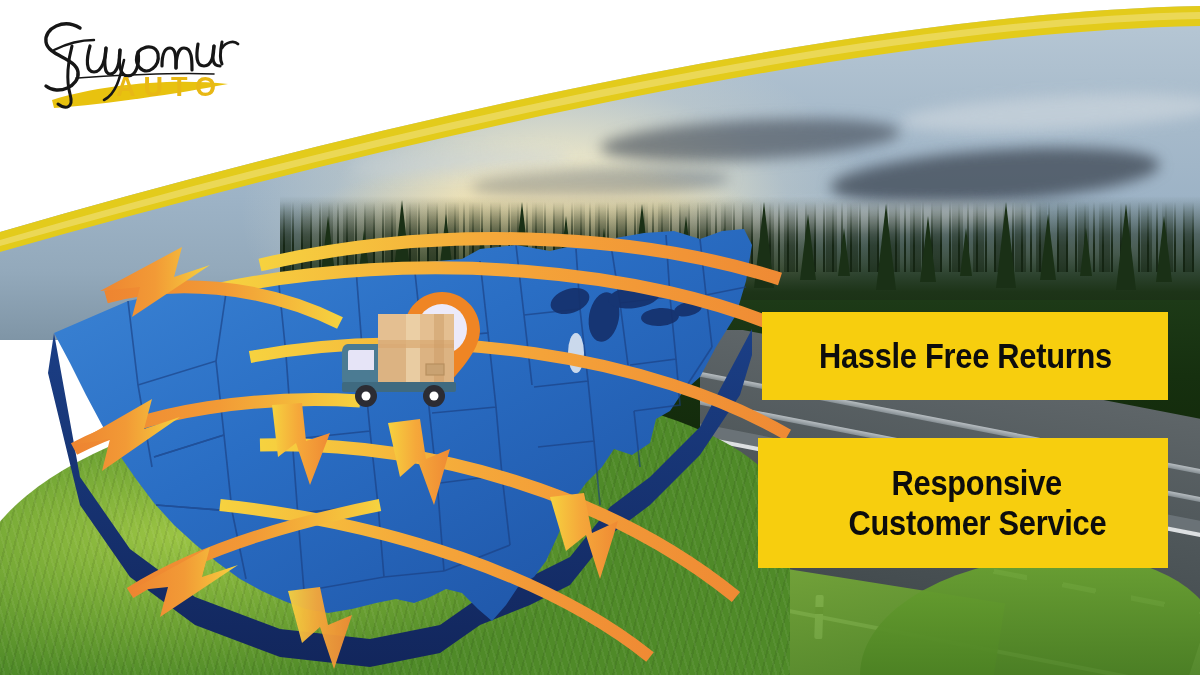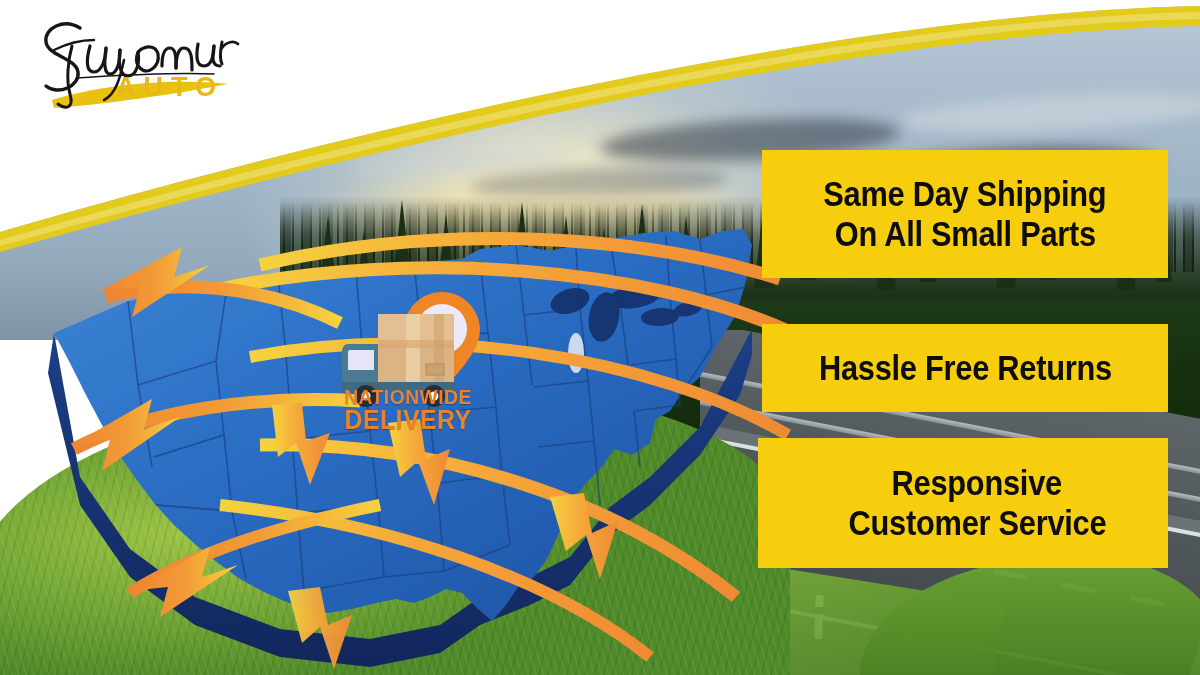--- a/index.html
+++ b/index.html
@@ -146,21 +146,21 @@
     flex-direction:column; align-items:center; justify-content:center;
     color:#0d0d0d; text-align:center;
   }
   .callout .line {
     font-family:"Liberation Sans", sans-serif;
     font-weight:bold; font-size:35px; line-height:1.14;
     transform:scaleX(.88); transform-origin:center; white-space:nowrap;
     letter-spacing:-0.3px;
   }
   #box1 { left:762px; top:150px; width:406px; height:128px; }
-  #box2 { left:762px; top:312px; width:406px; height:88px;margin-top:12px; }
+  #box2 { left:762px; top:312px; width:406px; height:88px; }
   #box3 { left:758px; top:438px; width:410px; height:130px;padding-left:28px; }
 </style>
 </head>
 <body>
 
 <div class="stage">
 
   <div class="photo">
     <div class="sky"></div>
     <div class="cloud c9"></div>
@@ -372,24 +372,20 @@
         <rect x="12" y="100" width="114" height="10" rx="2" fill="#3f6a80"></rect>
 
         <circle cx="36" cy="114" r="11" fill="#2c2c33"></circle>
         <circle cx="36" cy="114" r="4.5" fill="#ffffff"></circle>
         <circle cx="104" cy="114" r="11" fill="#2c2c33"></circle>
         <circle cx="104" cy="114" r="4.5" fill="#ffffff"></circle>
       </g>
     </svg>
   </div>
 
-  <div class="nw-text">
-    <span class="l1">NATIONWIDE</span>
-    <span class="l2">DELIVERY</span>
-  </div>
 
   <div class="logo">
     <svg viewBox="0 0 230 110">
 
       <path d="M28,96 C78,80 150,74 204,80 C152,90 84,100 30,104 Z" fill="#e8c20f"></path>
 
       <g fill="none" stroke="#161616" stroke-linecap="round" stroke-linejoin="round">
         <path d="M56,24 C40,14 20,24 22,38 C24,52 52,54 54,68 C56,82 34,92 22,82" stroke-width="3.4"></path>
         <path d="M30,46 C42,40 58,36 70,36" stroke-width="2.4"></path>
         <path d="M48,42 C44,56 42,76 46,90 C50,104 42,106 34,100" stroke-width="3"></path>
@@ -406,24 +402,20 @@
         <path d="M198,44 C202,38 210,36 214,40" stroke-width="2.8"></path>
         <path d="M52,74 C86,72 140,68 190,70" stroke-width="1.6"></path>
       </g>
 
       <g fill="#e8b815" font-family="Liberation Sans, sans-serif" font-weight="bold" font-size="27" letter-spacing="8">
         <text x="92" y="92">AUTO</text>
       </g>
     </svg>
   </div>
 
-  <div class="callout" id="box1">
-    <span class="line">Same Day Shipping</span>
-    <span class="line">On All Small Parts</span>
-  </div>
 
   <div class="callout" id="box2">
     <span class="line">Hassle Free Returns</span>
   </div>
 
   <div class="callout" id="box3">
     <span class="line">Responsive</span>
     <span class="line">Customer Service</span>
   </div>
 

